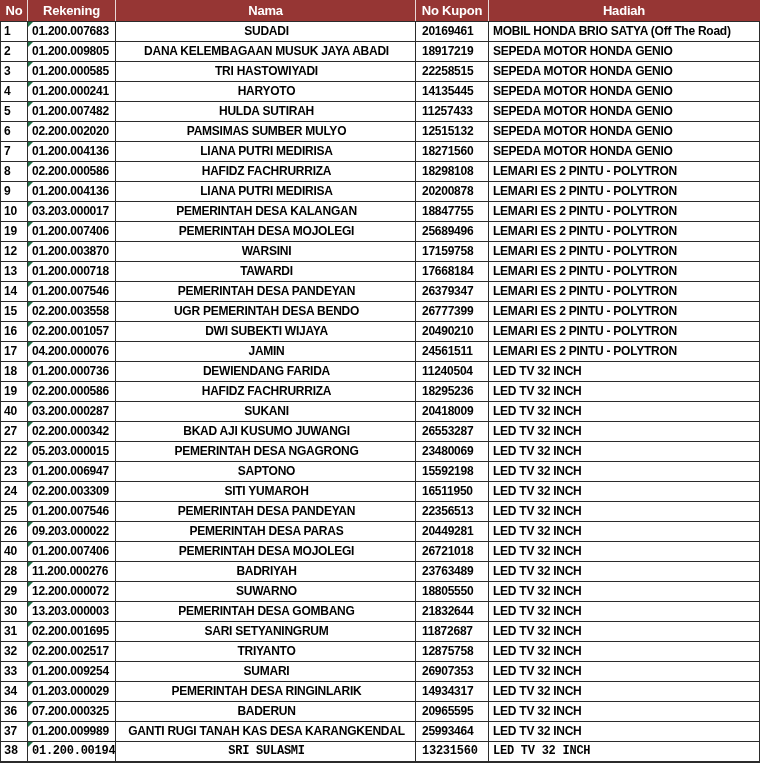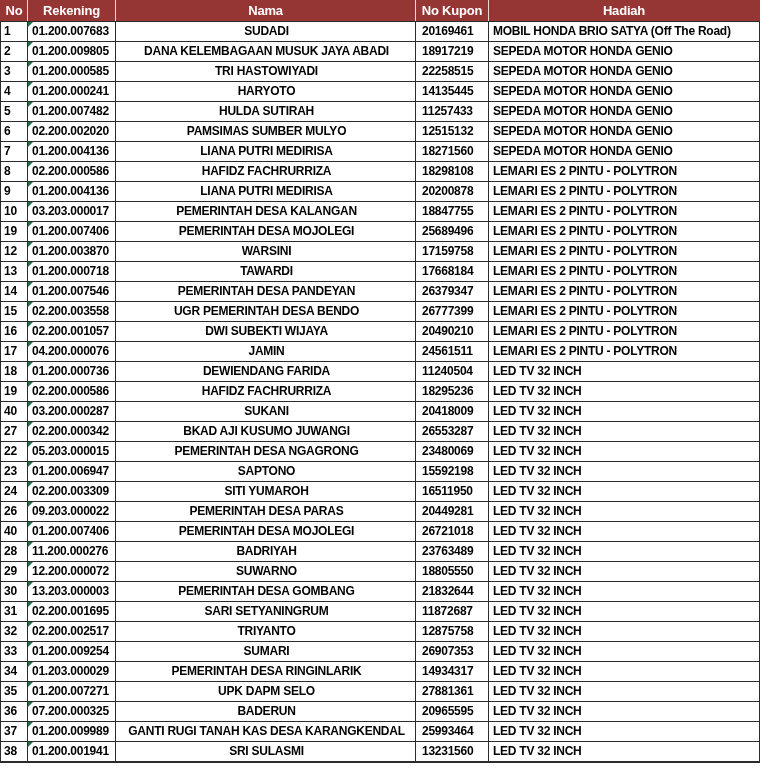--- a/index.html
+++ b/index.html
@@ -61,21 +61,21 @@
     white-space:nowrap;
     overflow:hidden;
     border:1px solid var(--cell-border);
     position:relative;
   }
   td.c0{padding-left:3px;}
   td.c1{padding-left:4px;}
   td.c2{padding-left:4px;text-align:center;}
   td.c3{padding-left:6px;}
   td.c4{padding-left:4px;}
-  tbody tr:last-child td{border-bottom:2px solid var(--cell-border);}
+  tbody tr:last-child td{border-bottom:2px solid var(--cell-border);font-family:Liberation Mono, monospace;}
   .tri{
     position:absolute;
     top:0;left:0;
     width:0;height:0;
     border-top:5px solid var(--error-triangle);
     border-right:5px solid transparent;
   }
 </style>
 </head>
 <body>
@@ -260,20 +260,27 @@
         <td class="c4">LED TV 32 INCH</td>
       </tr>
       <tr>
         <td class="c0">24</td>
         <td class="c1"><span class="tri"></span>02.200.003309</td>
         <td class="c2">SITI YUMAROH</td>
         <td class="c3">16511950</td>
         <td class="c4">LED TV 32 INCH</td>
       </tr>
       <tr>
+        <td class="c0">25</td>
+        <td class="c1"><span class="tri"></span>01.200.007546</td>
+        <td class="c2">PEMERINTAH DESA PANDEYAN</td>
+        <td class="c3">22356513</td>
+        <td class="c4">LED TV 32 INCH</td>
+      </tr>
+      <tr>
         <td class="c0">26</td>
         <td class="c1"><span class="tri"></span>09.203.000022</td>
         <td class="c2">PEMERINTAH DESA PARAS</td>
         <td class="c3">20449281</td>
         <td class="c4">LED TV 32 INCH</td>
       </tr>
       <tr>
         <td class="c0">40</td>
         <td class="c1"><span class="tri"></span>01.200.007406</td>
         <td class="c2">PEMERINTAH DESA MOJOLEGI</td>
@@ -323,27 +330,20 @@
         <td class="c4">LED TV 32 INCH</td>
       </tr>
       <tr>
         <td class="c0">34</td>
         <td class="c1"><span class="tri"></span>01.203.000029</td>
         <td class="c2">PEMERINTAH DESA RINGINLARIK</td>
         <td class="c3">14934317</td>
         <td class="c4">LED TV 32 INCH</td>
       </tr>
       <tr>
-        <td class="c0">35</td>
-        <td class="c1"><span class="tri"></span>01.200.007271</td>
-        <td class="c2">UPK DAPM SELO</td>
-        <td class="c3">27881361</td>
-        <td class="c4">LED TV 32 INCH</td>
-      </tr>
-      <tr>
         <td class="c0">36</td>
         <td class="c1"><span class="tri"></span>07.200.000325</td>
         <td class="c2">BADERUN</td>
         <td class="c3">20965595</td>
         <td class="c4">LED TV 32 INCH</td>
       </tr>
       <tr>
         <td class="c0">37</td>
         <td class="c1"><span class="tri"></span>01.200.009989</td>
         <td class="c2">GANTI RUGI TANAH KAS DESA KARANGKENDAL</td>

